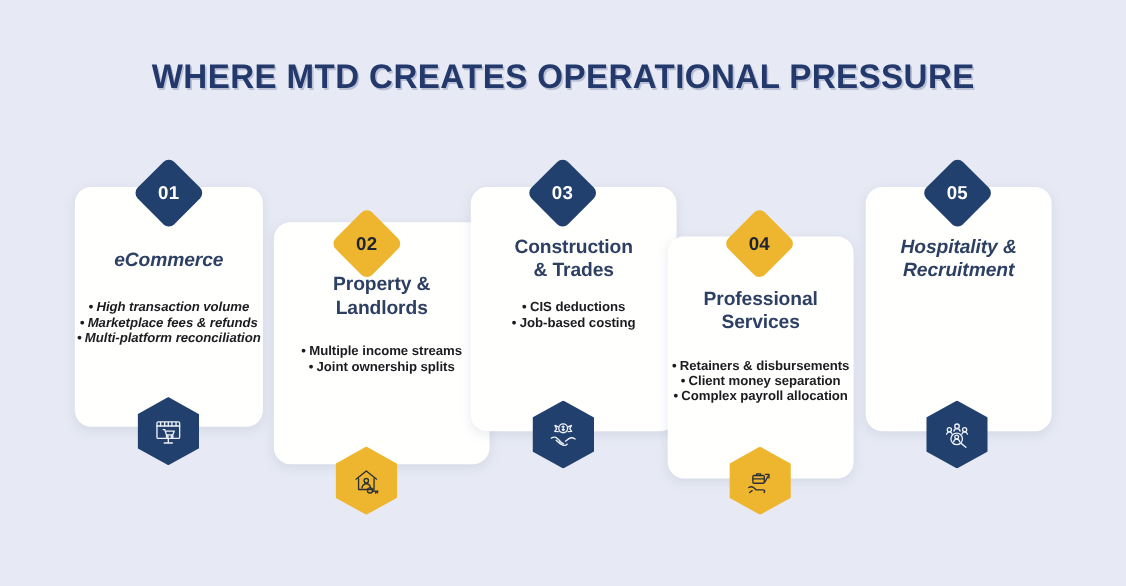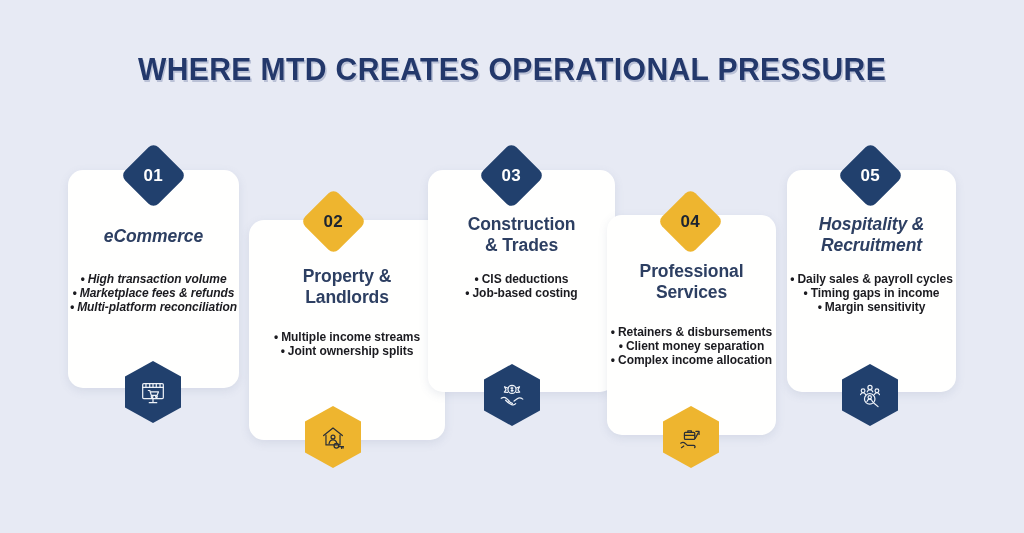--- a/index.html
+++ b/index.html
@@ -143,21 +143,21 @@
       <rect x="5" y="7" width="22" height="16" rx="1.2"></rect>
       <path d="M5 11h22"></path>
       <path d="M8.5 7.4v3.3M12.5 7.4v3.3M16 7.4v3.3M19.5 7.4v3.3M23.5 7.4v3.3"></path>
       <path d="M16 23v4M12 27.4h8"></path>
       <path d="M11 14.4h1.6l1.6 5.2h6.1l1.5-3.7h-7.8"></path>
       <circle cx="15" cy="21.1" r="0.9"></circle>
       <circle cx="19.7" cy="21.1" r="0.9"></circle>
     </svg>
   </div>
 
-  <div class="card" style="left:249px; top:220px; width:196px; height:220px;">
+  <div class="card" style="left:249px; top:202px; width:196px; height:220px;">
     <div class="card-title" style="top:46px;">
       <span>Property &amp;</span><br>
       <span>Landlords</span>
     </div>
     <ul class="bullets" style="top:110px;">
       <li>Multiple income streams</li>
       <li>Joint ownership splits</li>
     </ul>
   </div>
   <div class="badge gold" style="left:310px; top:198px;">
@@ -201,21 +201,21 @@
   </div>
 
   <div class="card" style="left:607px; top:215px; width:169px; height:220px;">
     <div class="card-title" style="top:46px;">
       <span>Professional</span><br>
       <span>Services</span>
     </div>
     <ul class="bullets" style="top:110px;">
       <li>Retainers &amp; disbursements</li>
       <li>Client money separation</li>
-      <li>Complex income allocation</li>
+      <li>Complex payroll allocation</li>
     </ul>
   </div>
   <div class="badge gold" style="left:667px; top:198px;">
     <span class="badge-num">04</span>
   </div>
   <div class="hex gold" style="left:663px; top:406px;">
     <svg width="30" height="30" viewBox="0 0 32 32" fill="none" stroke-width="1.3" stroke-linecap="round" stroke-linejoin="round">
       <rect x="9" y="11" width="11" height="7.5" rx="1"></rect>
       <path d="M12.6 11V9.4h3.8V11"></path>
       <path d="M9 14.2h11"></path>
@@ -224,25 +224,20 @@
       <path d="M5 22.6c1.8-1.1 3.5-0.9 4.9 0.3l2.3 2h6.6c1.4 0 2.2 1.6 1 2.5"></path>
       <path d="M8.3 25.6 5.8 27.4"></path>
     </svg>
   </div>
 
   <div class="card" style="left:787px; top:170px; width:169px; height:222px;">
     <div class="card-title" style="top:44px;font-style:italic;">
       <span>Hospitality &amp;</span><br>
       <span>Recruitment</span>
     </div>
-    <ul class="bullets" style="top:102px;">
-      <li>Daily sales &amp; payroll cycles</li>
-      <li>Timing gaps in income</li>
-      <li>Margin sensitivity</li>
-    </ul>
   </div>
   <div class="badge navy" style="left:847px; top:152px;">
     <span class="badge-num">05</span>
   </div>
   <div class="hex navy" style="left:842px; top:364px;">
     <svg width="30" height="30" viewBox="0 0 32 32" fill="none" stroke-width="1.3" stroke-linecap="round" stroke-linejoin="round">
       <circle cx="16" cy="8" r="2.2"></circle>
       <path d="M13 12.6c0.4-1.5 1.6-2.3 3-2.3s2.6 0.8 3 2.3"></path>
       <circle cx="8.6" cy="11.4" r="2"></circle>
       <path d="M5.9 15.6c0.4-1.4 1.4-2.2 2.7-2.2s2.3 0.8 2.7 2.2"></path>

